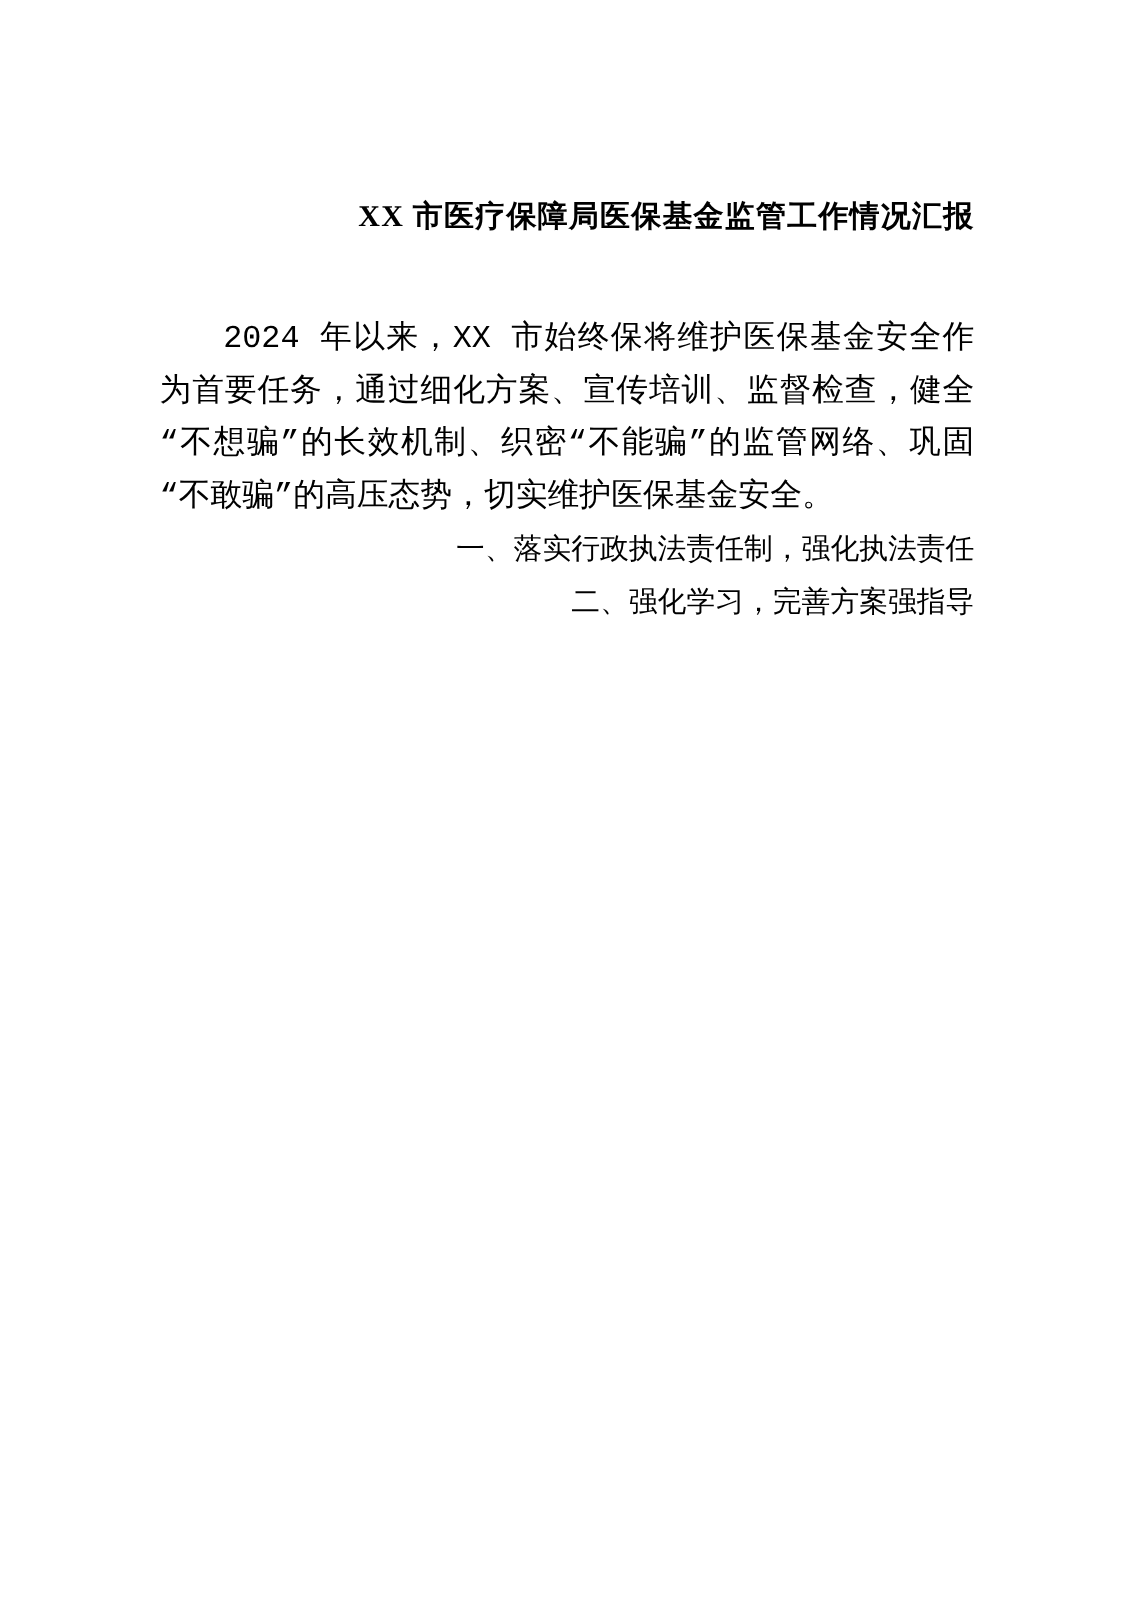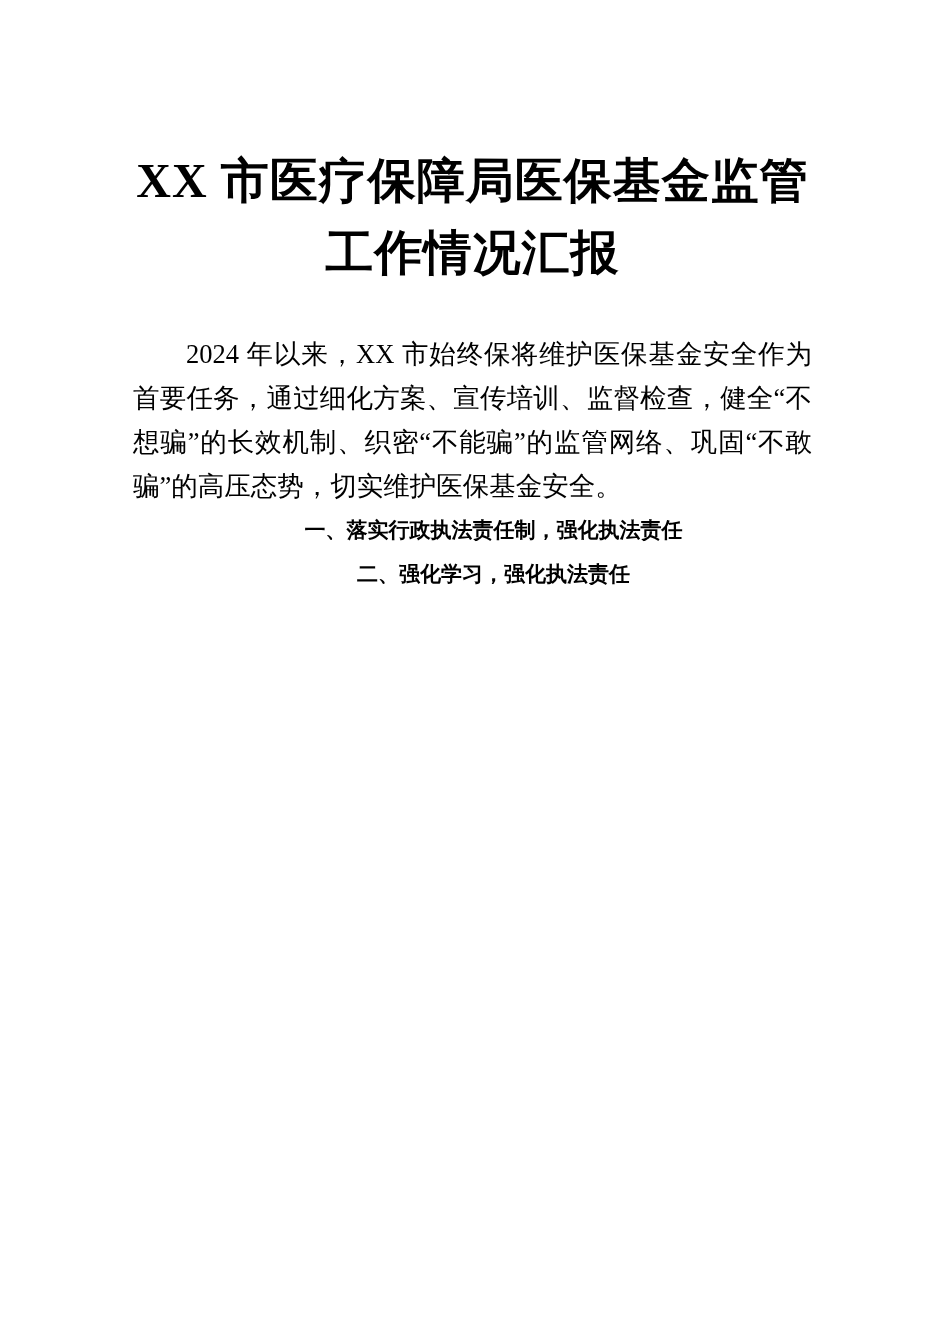--- a/index.html
+++ b/index.html
@@ -22,55 +22,55 @@
     box-sizing: border-box;
   }
   .content {
     margin-left: 133px;
     margin-right: 138px;
   }
   .doc-title {
     margin: 145px 0 43px 0;
     font-family: "Liberation Serif", "DejaVu Serif", serif;
     font-weight: 700;
-    font-size: 48px;
+    font-size: 25px;
     line-height: 72px;
-    text-align: center;
+    text-align: right;
     letter-spacing: 1px;
   }
   .body-para {
     margin: 0;
-    font-family: Liberation Serif, serif;
+    font-family: Liberation Mono, monospace;
     font-weight: 400;
     font-size: 26.5px;
     line-height: 44px;
     text-align: justify;
     text-indent: 2em;
     letter-spacing: 0;
   }
   .section-heading {
     margin: 0;
     font-family: "Liberation Sans", "DejaVu Sans", sans-serif;
-    font-weight: 700;
-    font-size: 21px;
+    font-weight: 400;
+    font-size: 24px;
     line-height: 44px;
     text-indent: 2em;
-    text-align: center;
+    text-align: right;
   }
 </style>
 </head>
 <body>
 
 <div class="page">
   <div class="content">
 
     <h1 class="doc-title">XX 市医疗保障局医保基金监管工作情况汇报</h1>
 
     <p class="body-para">2024 年以来，XX 市始终保将维护医保基金安全作为首要任务，通过细化方案、宣传培训、监督检查，健全“不想骗”的长效机制、织密“不能骗”的监管网络、巩固“不敢骗”的高压态势，切实维护医保基金安全。</p>
 
     <h2 class="section-heading">一、落实行政执法责任制，强化执法责任</h2>
 
 
-    <h2 class="section-heading">二、强化学习，强化执法责任</h2>
+    <h2 class="section-heading">二、强化学习，完善方案强指导</h2>
 
 
   </div>
 </div>
 
 </body></html>

